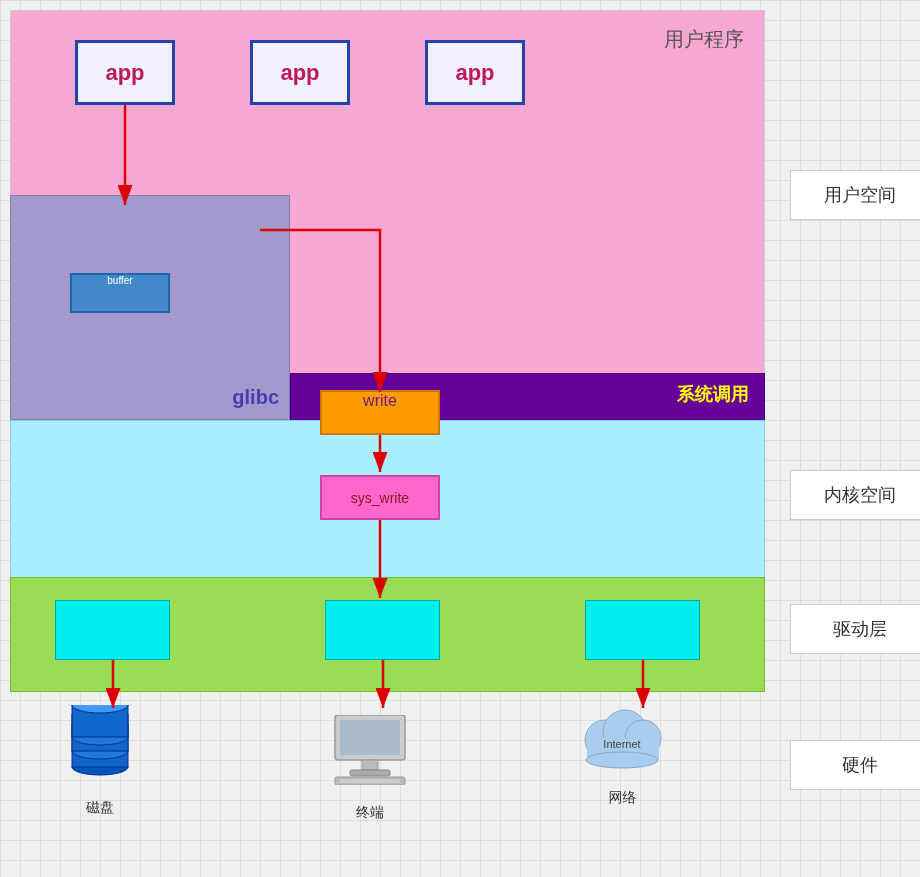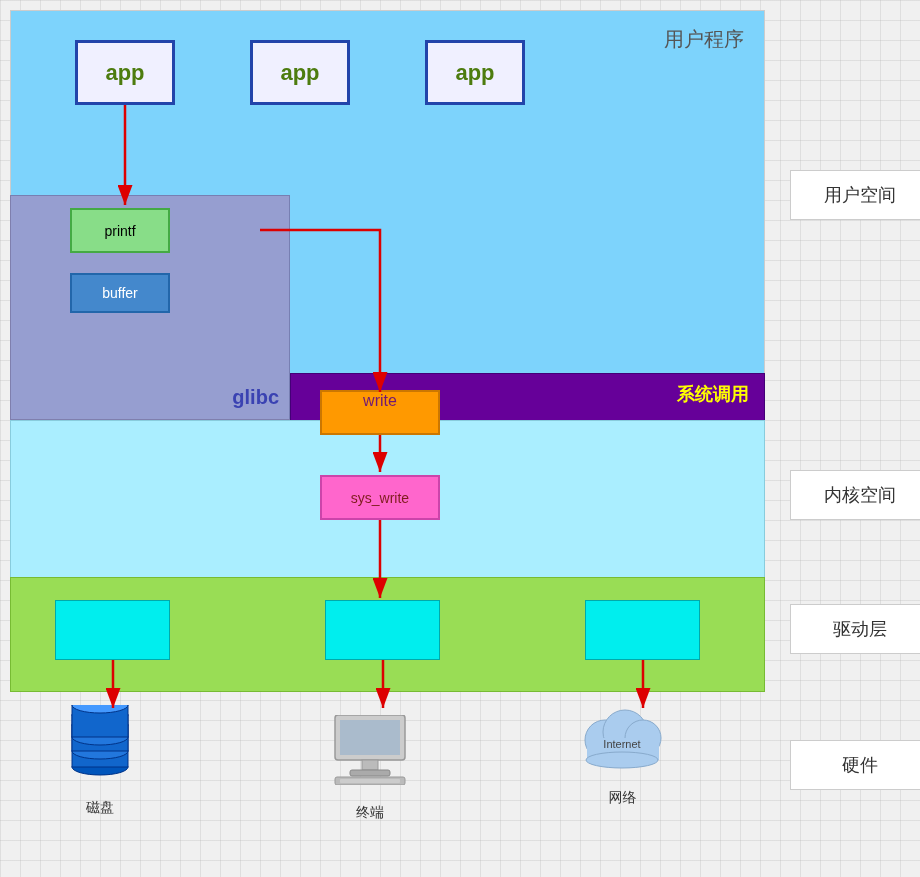--- a/index.html
+++ b/index.html
@@ -31,21 +31,21 @@
       height: 860px;
     }
 
     
     .user-space-layer {
       position: absolute;
       top: 0;
       left: 0;
       width: 755px;
       height: 410px;
-      background: #7dd3fc;
+      background: #f9a8d4;
       border: 1px solid #ccc;
     }
 
     
     .glibc-layer {
       position: absolute;
       top: 185px;
       left: 0;
       width: 280px;
       height: 225px;
@@ -118,21 +118,21 @@
       position: absolute;
       width: 100px;
       height: 65px;
       background: #f0f0ff;
       border: 3px solid #2244aa;
       display: flex;
       align-items: center;
       justify-content: center;
       font-size: 22px;
       font-weight: bold;
-      color: #4d7c0f;
+      color: #be185d;
     }
 
     
     .printf-box {
       position: absolute;
       top: 198px;
       left: 60px;
       width: 100px;
       height: 45px;
       background: #88dd88;
@@ -147,23 +147,22 @@
     
     .buffer-box {
       position: absolute;
       top: 263px;
       left: 60px;
       width: 100px;
       height: 40px;
       background: #4488cc;
       border: 2px solid #2266aa;
       display: flex;
-      align-items: center;
-      justify-content: center;
-      font-size: 14px;
+      justify-content: center;
+      font-size: 10px;
       color: white;
     }
 
     
     .write-box {
       position: absolute;
       top: 380px;
       left: 310px;
       width: 120px;
       height: 45px;
@@ -278,23 +277,20 @@
   <div class="app-box" style="top:30px; left:65px;">
     <span>app</span>
   </div>
   <div class="app-box" style="top:30px; left:240px;">
     <span>app</span>
   </div>
   <div class="app-box" style="top:30px; left:415px;">
     <span>app</span>
   </div>
 
-  <div class="printf-box">
-    <span>printf</span>
-  </div>
 
   <div class="buffer-box">
     <span>buffer</span>
   </div>
 
   <div class="write-box">
     <span>write</span>
   </div>
 
   <div class="sys-write-box">

